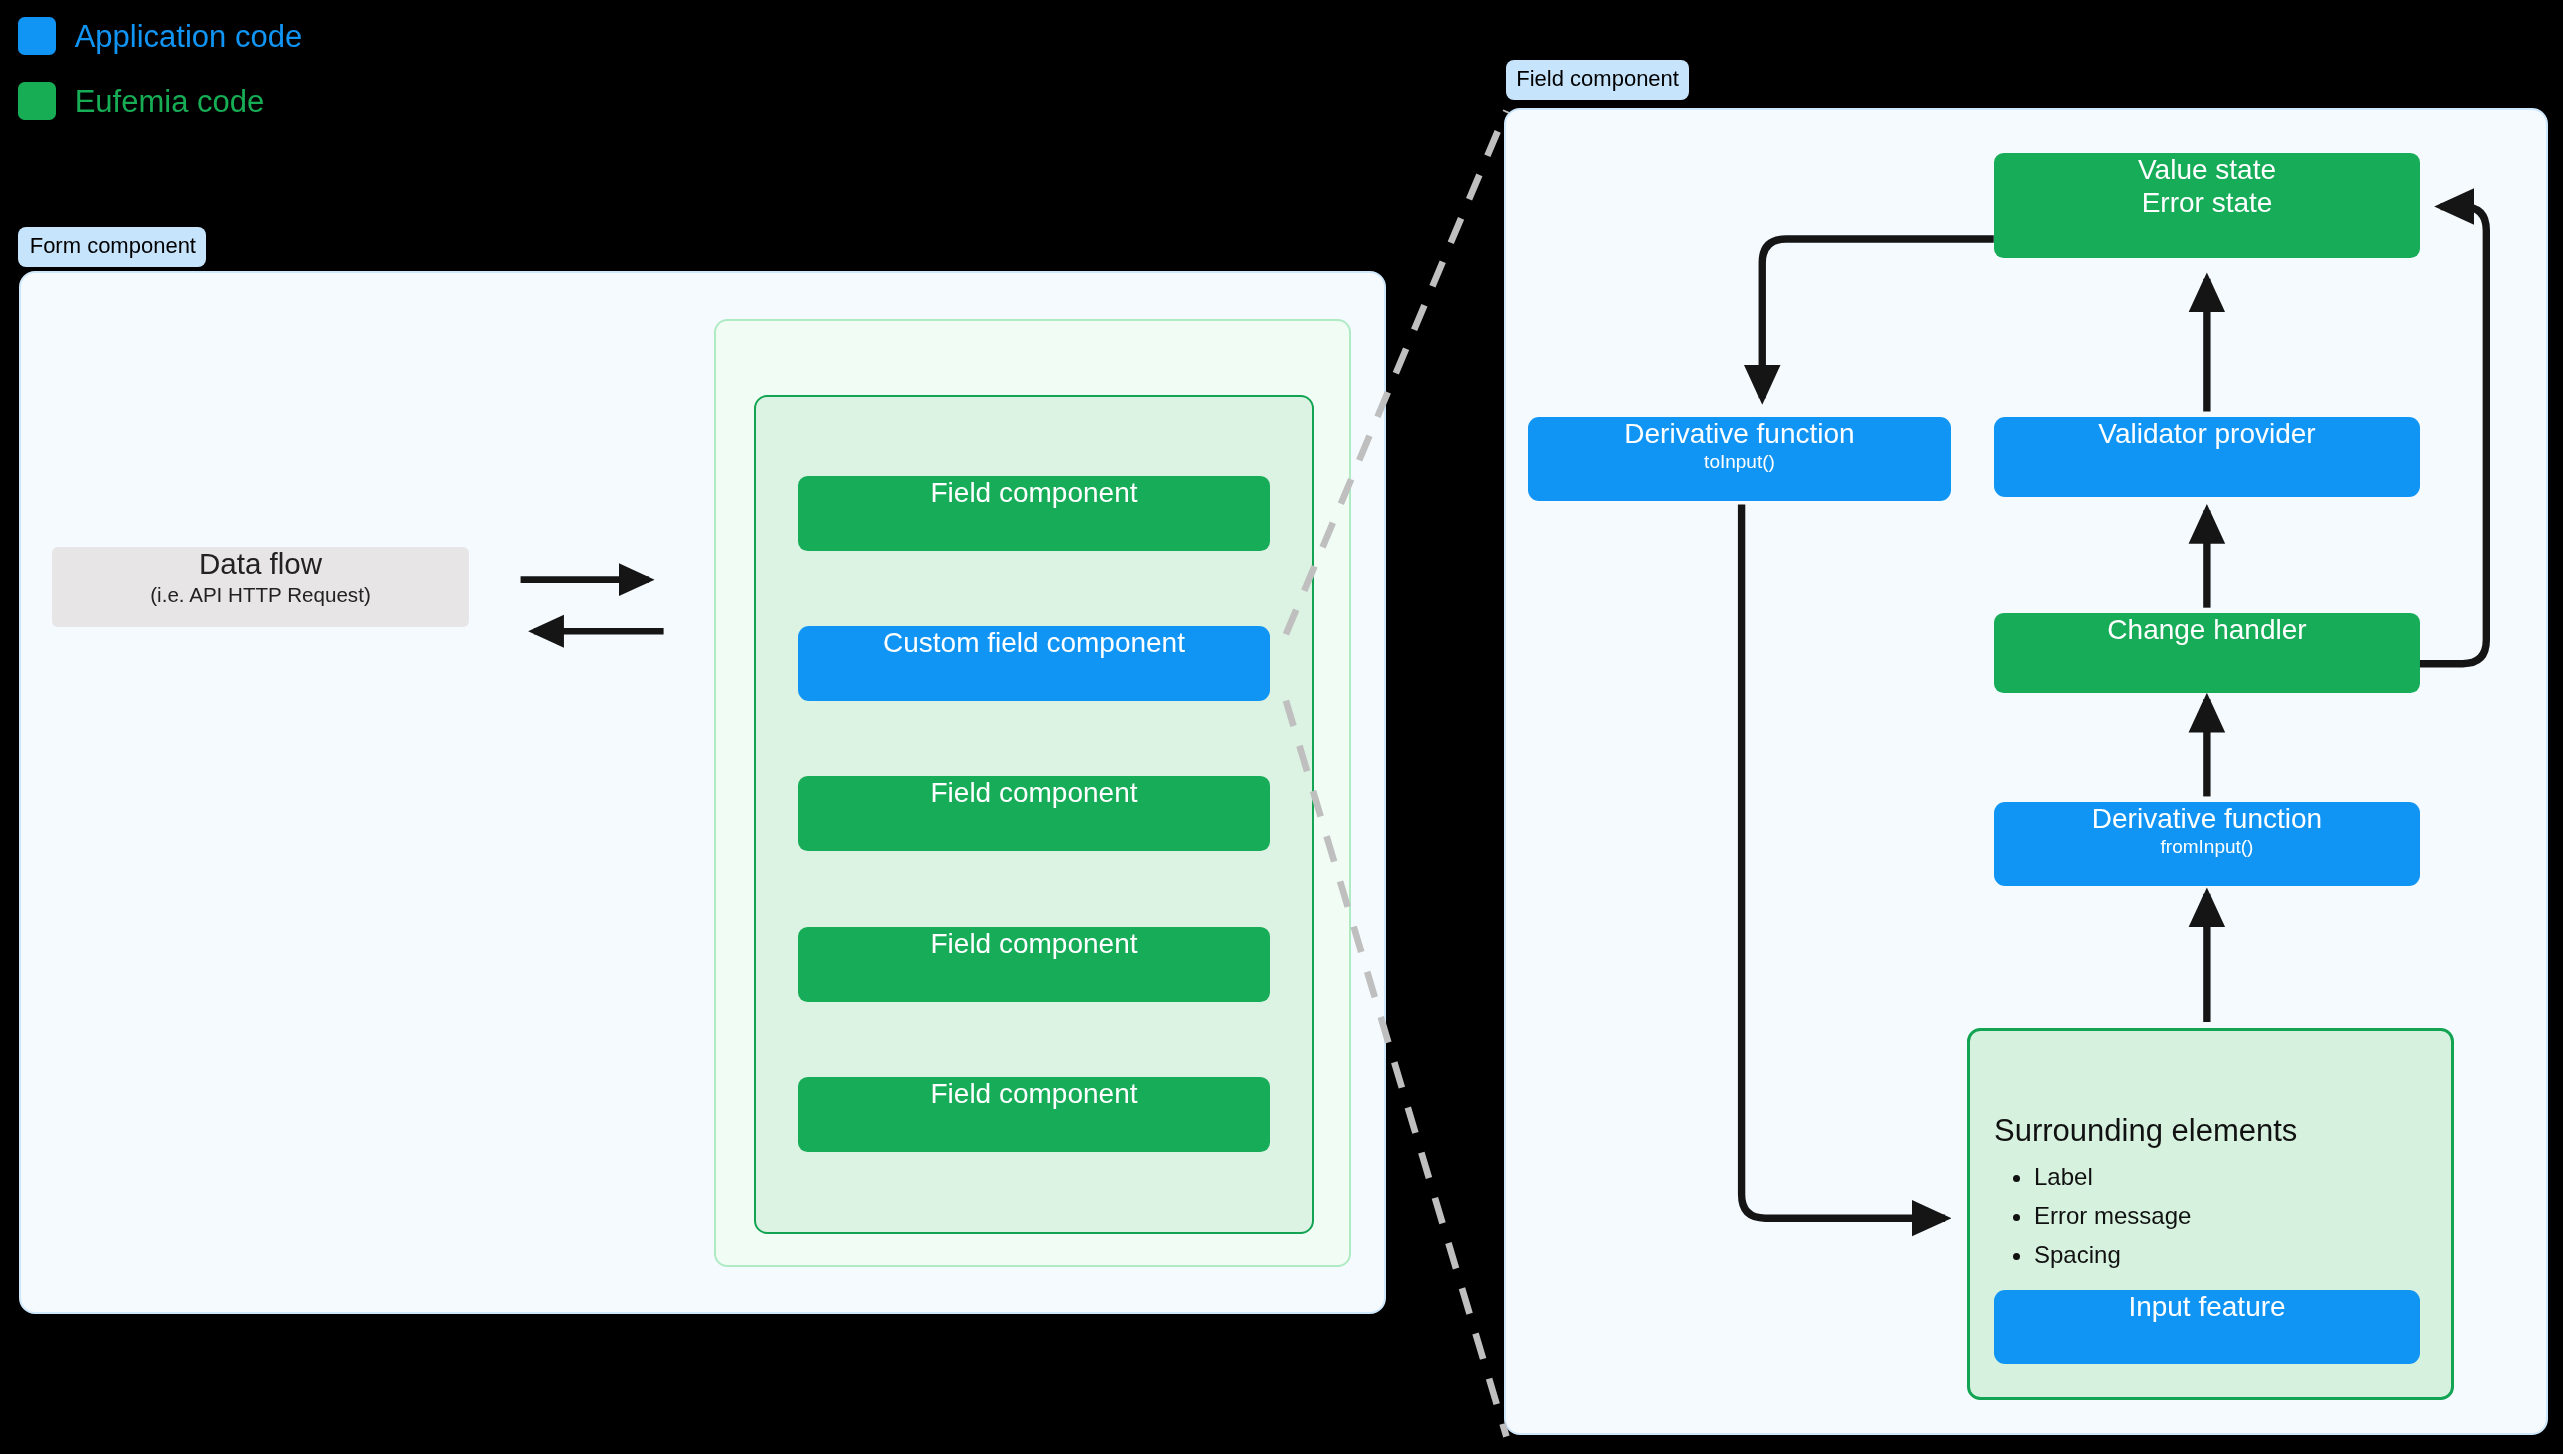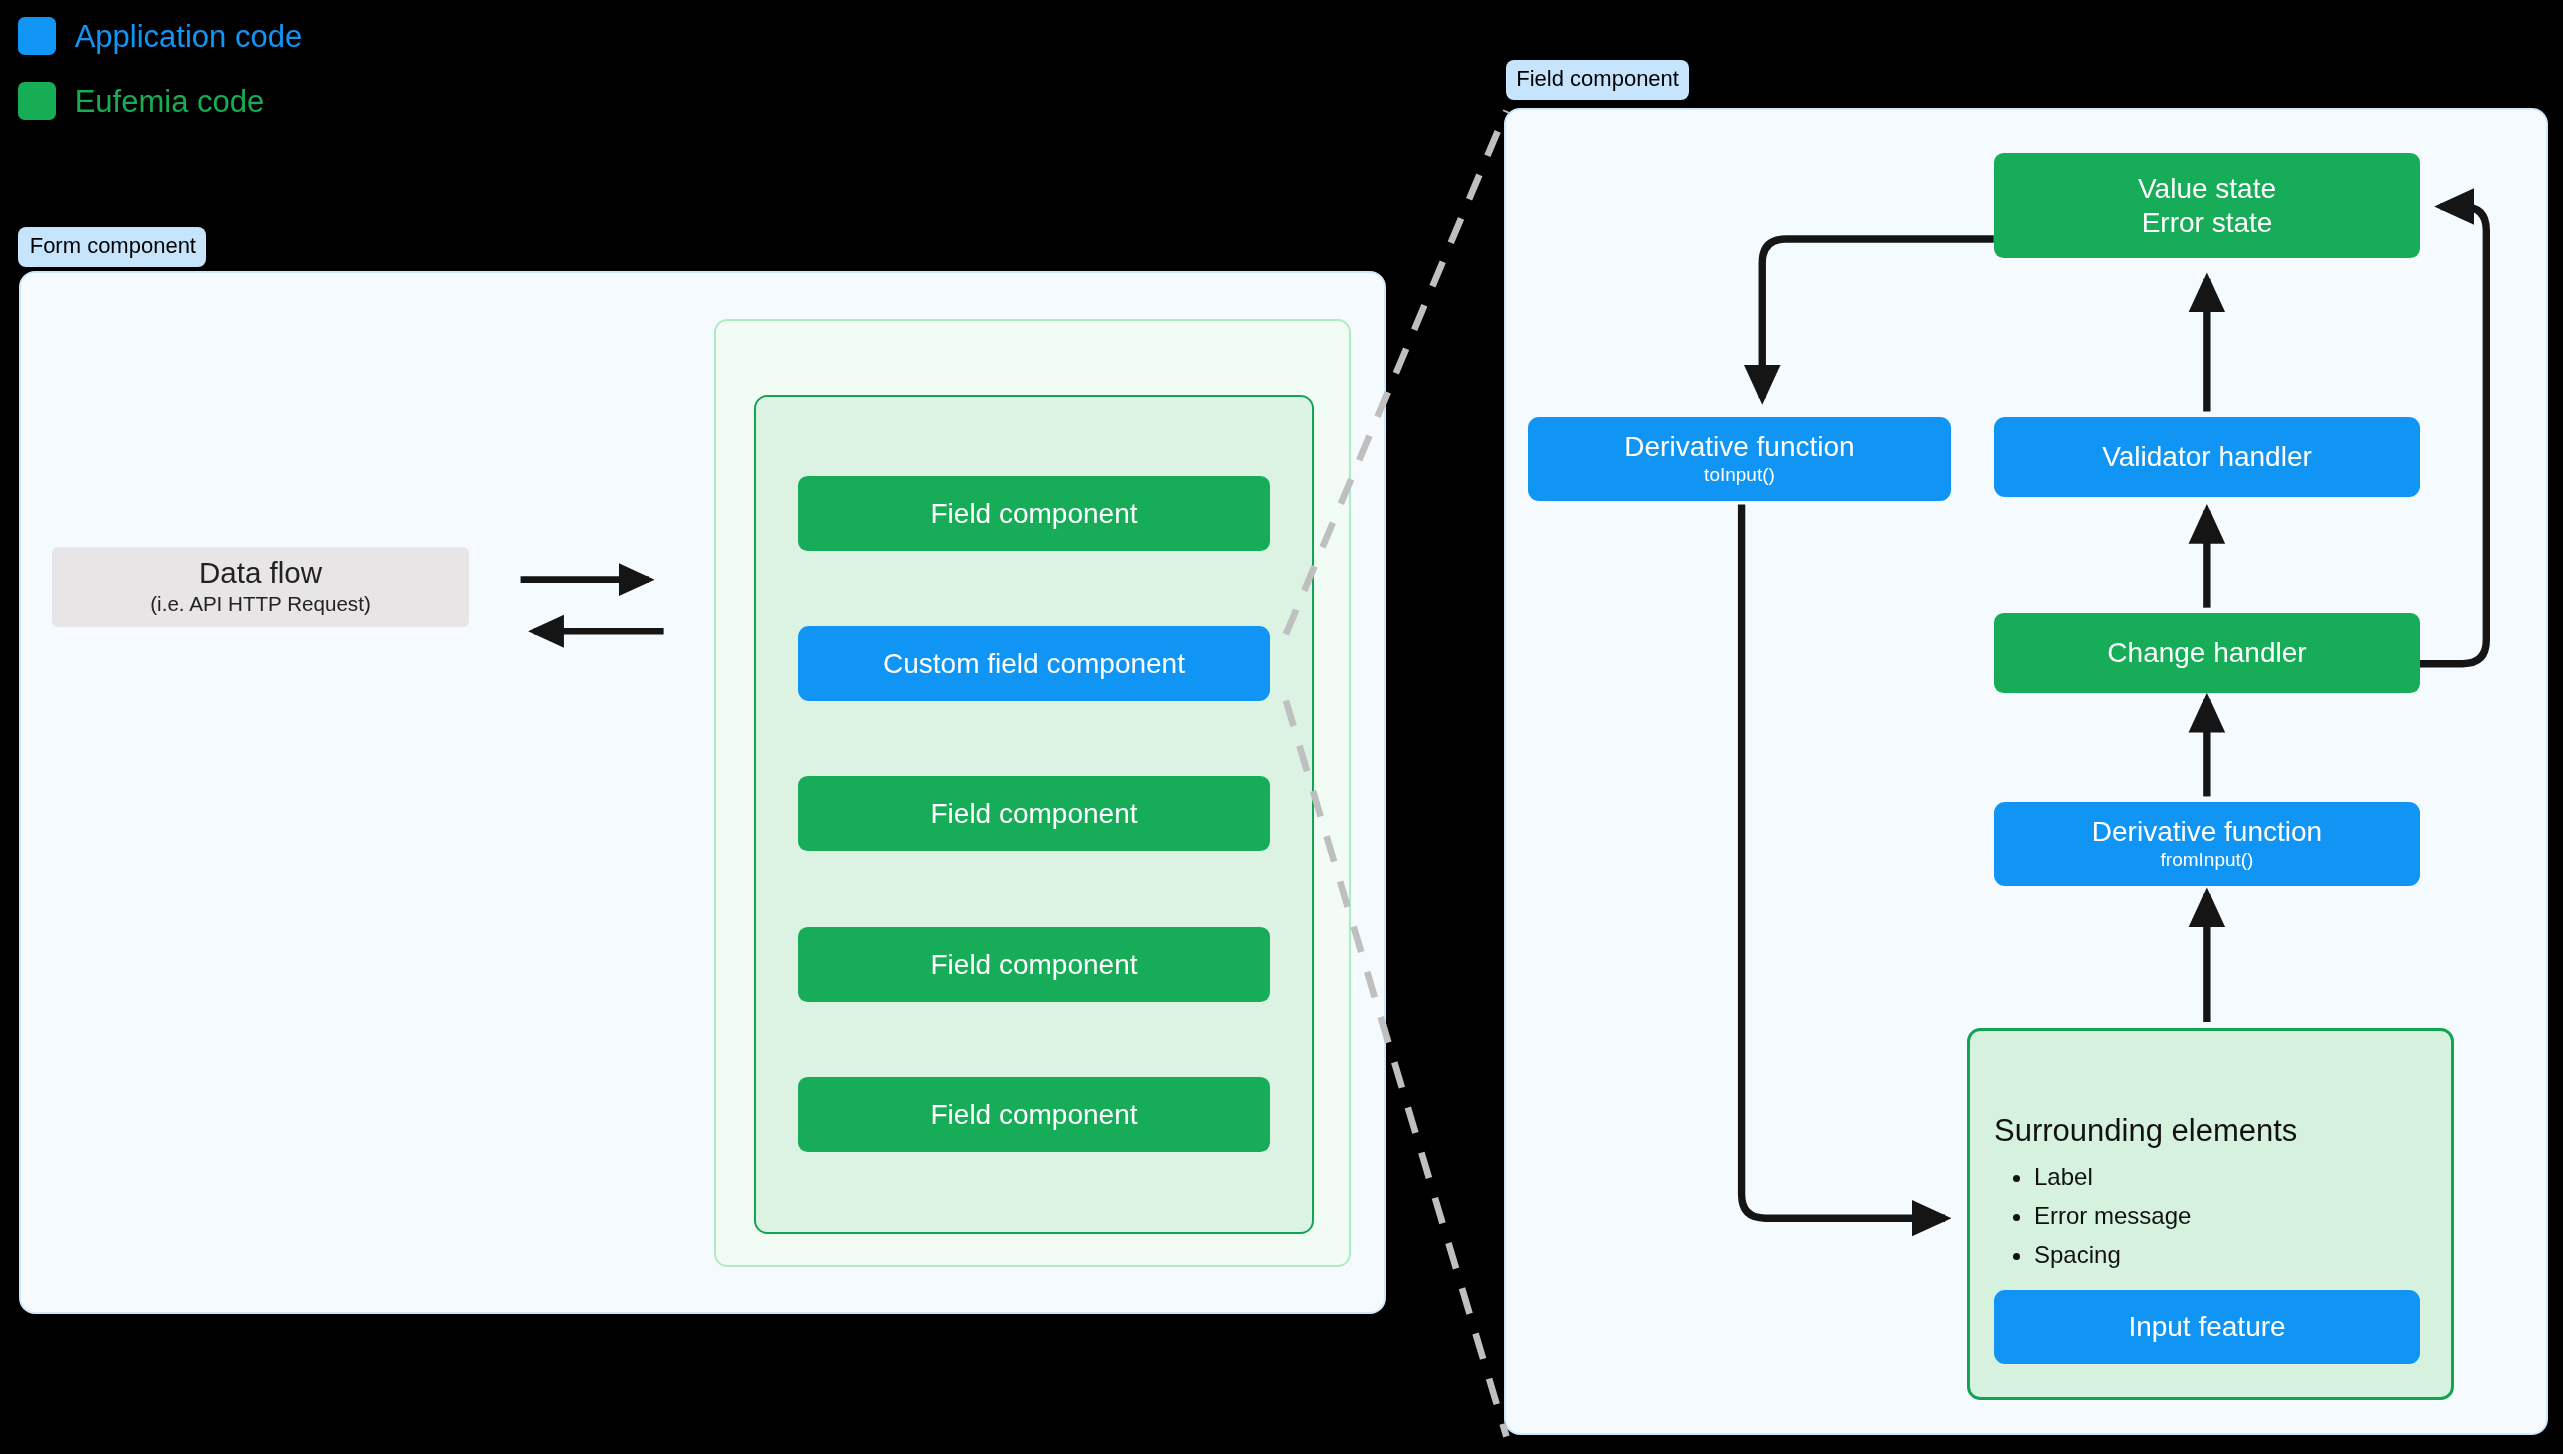--- a/index.html
+++ b/index.html
@@ -77,21 +77,21 @@
   .tag-greensolid { background: #13A453; color: #FFFFFF; border: 1.5px solid #0E8E46; }
 
   
   .node {
     position: absolute;
     box-sizing: border-box;
     border-radius: 9.6px;
     display: flex;
     flex-direction: column;
     align-items: center;
-    justify-content: center;
+    justify-content: flex-start;
     text-align: center;
     color: #FFFFFF;
   }
   .node.green { background: #17AD58; }
   .node.blue  { background: #1195F5; border-radius: 11px; }
   .node.grey  { background: #E7E5E5; color: #222222; }
   .node .line1 { font-size: 28px; line-height: 1.18; }
   .node .line2 { font-size: 28px; line-height: 1.18; }
   .node .sub   { font-size: 19px; line-height: 1.3; }
   .node.grey .line1 { font-size: 29.5px; }
@@ -177,21 +177,21 @@
     <div class="line1">Value state</div>
     <div class="line2">Error state</div>
   </div>
 
   <div class="node blue" style="left:1528px; top:417px; width:423px; height:84px;">
     <div class="line1">Derivative function</div>
     <div class="sub">toInput()</div>
   </div>
 
   <div class="node blue" style="left:1994px; top:417px; width:426px; height:80px;">
-    <div class="line1">Validator handler</div>
+    <div class="line1">Validator provider</div>
   </div>
 
   <div class="node green" style="left:1994px; top:613px; width:426px; height:80px;">
     <div class="line1">Change handler</div>
   </div>
 
   <div class="node blue" style="left:1994px; top:802px; width:426px; height:84px;">
     <div class="line1">Derivative function</div>
     <div class="sub">fromInput()</div>
   </div>

